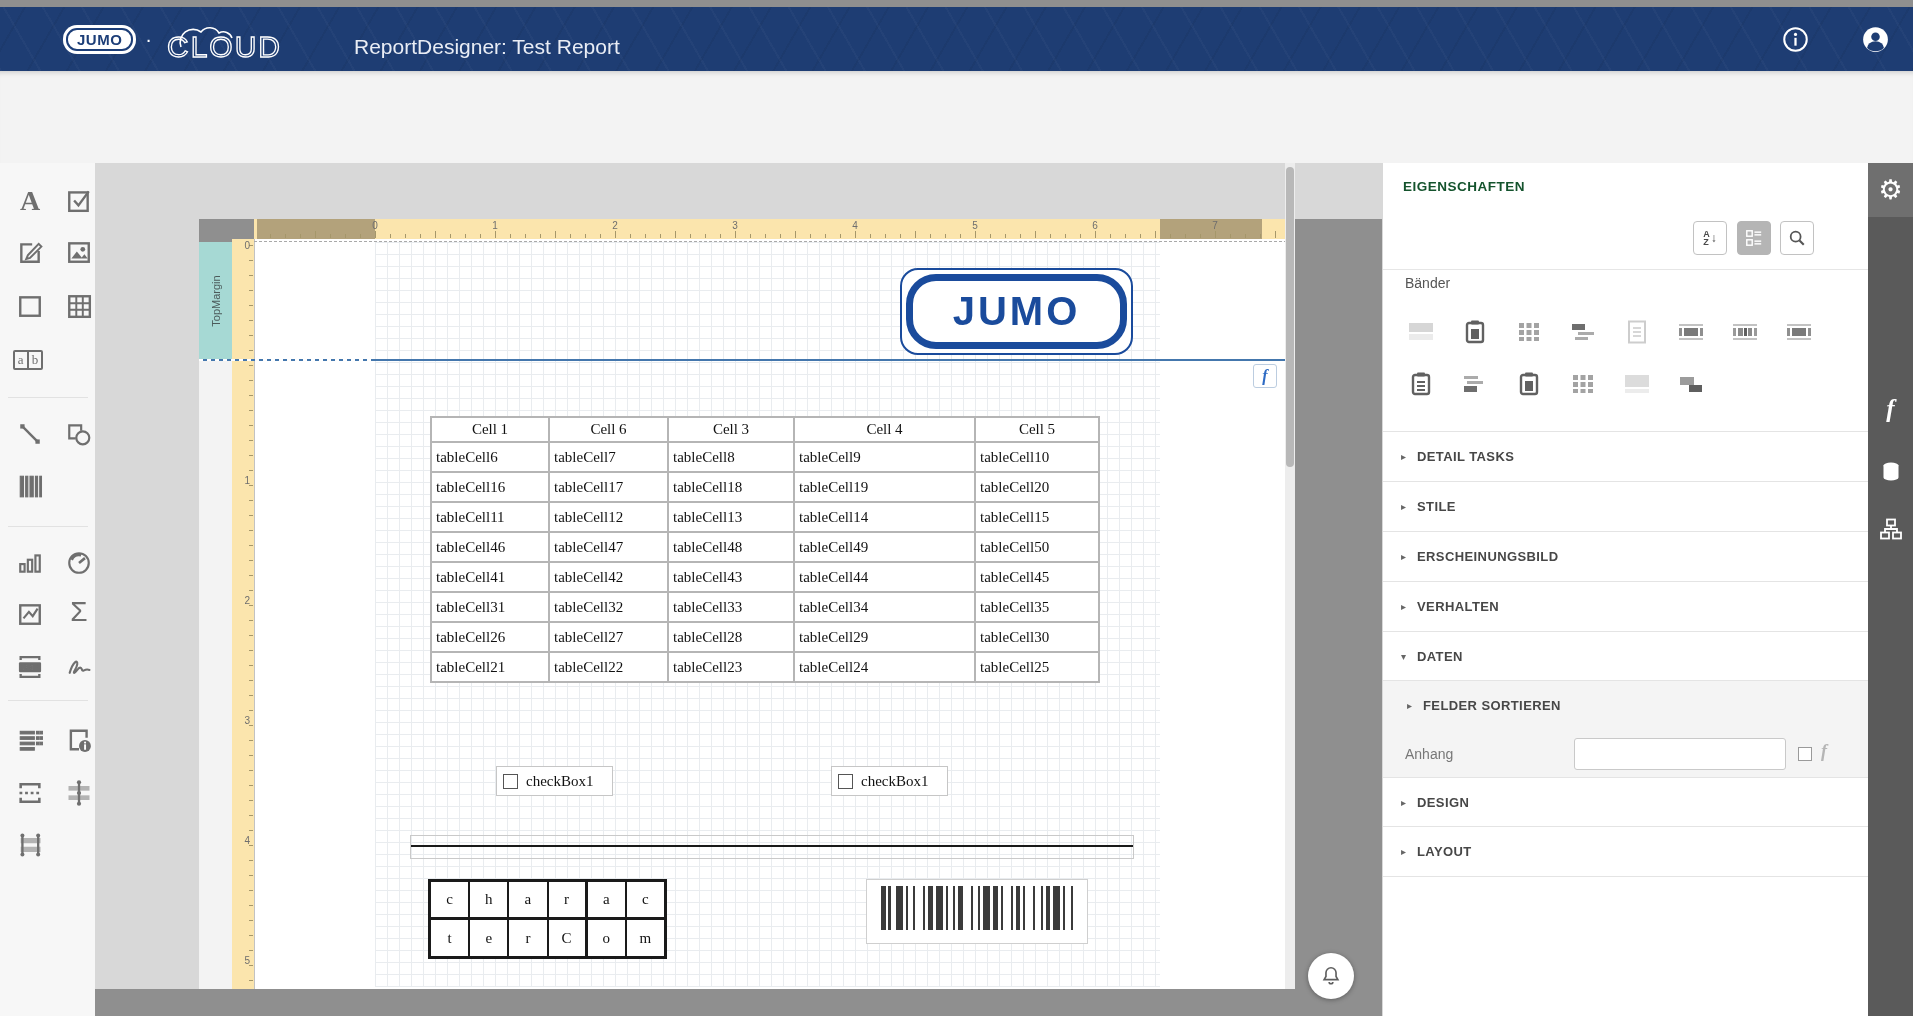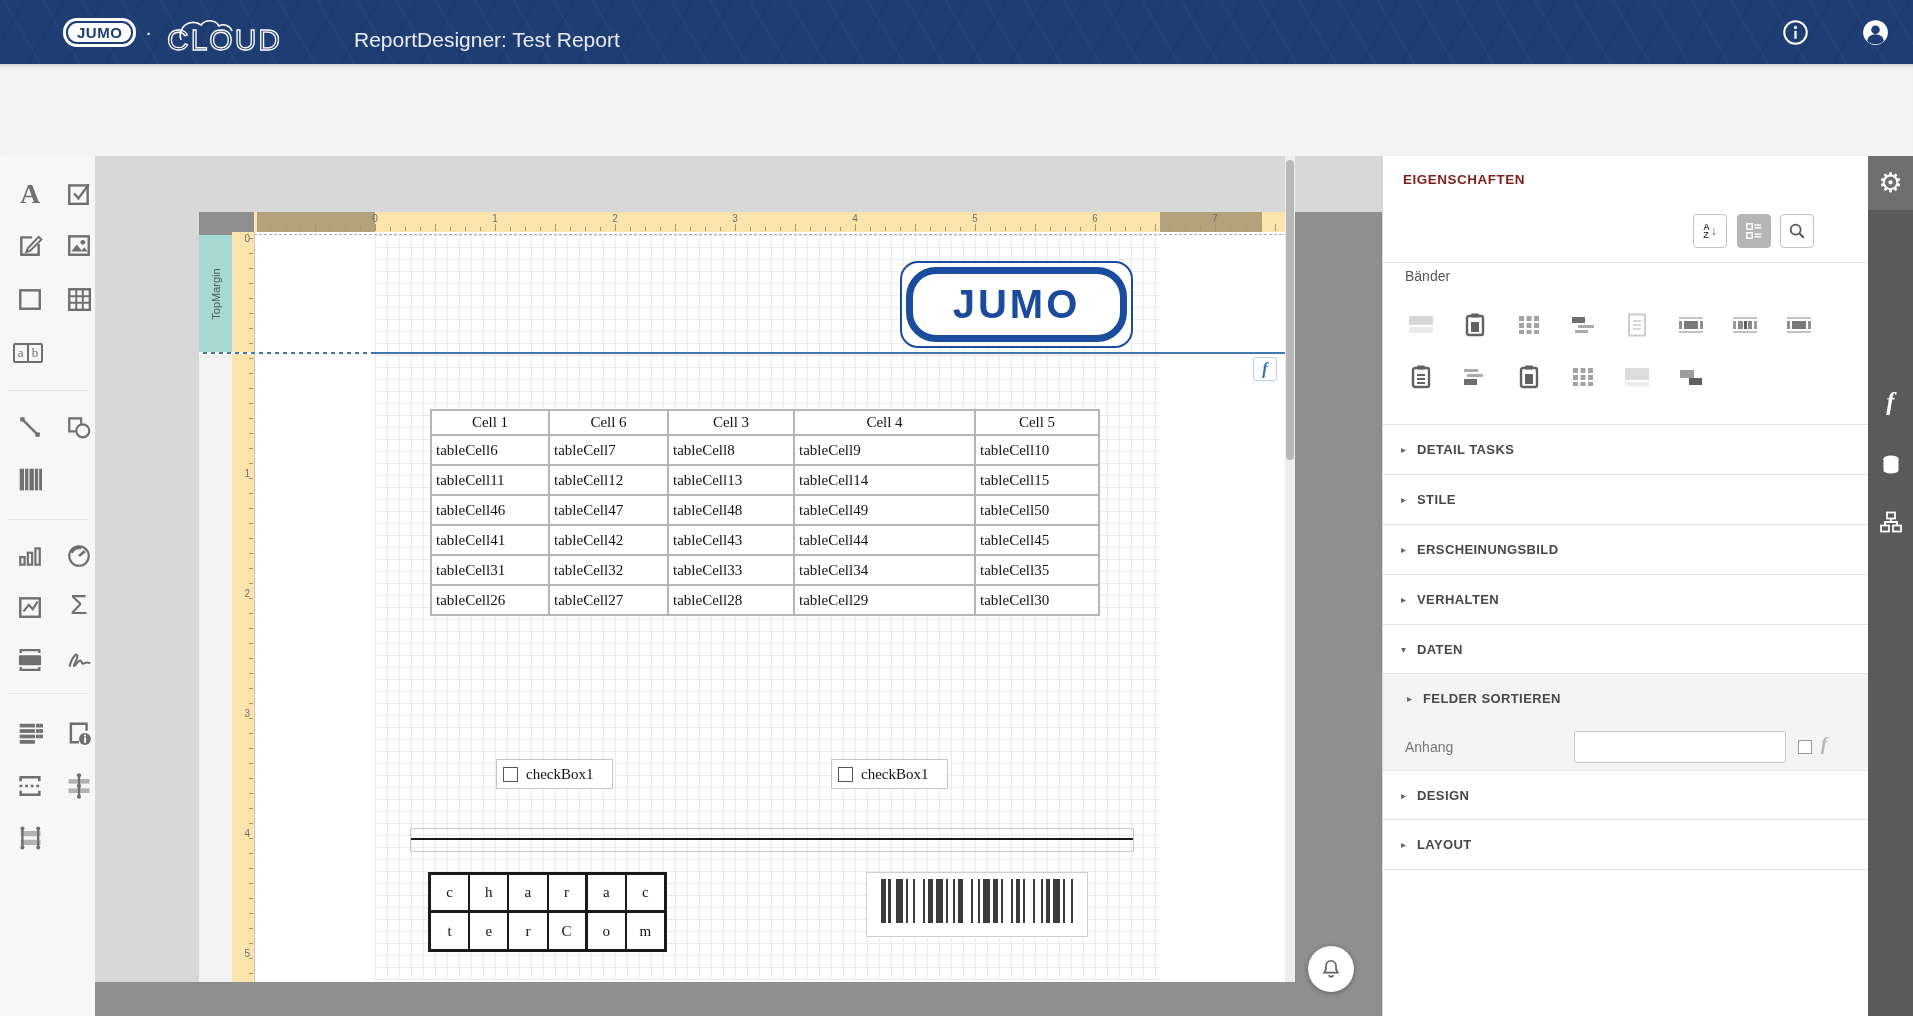--- a/index.html
+++ b/index.html
@@ -1,17 +1,17 @@
 <!DOCTYPE html>
 <html><head>
 <meta charset="utf-8">
 <style>
   html,body{margin:0;padding:0;background:#8f8f8f;}
   body{width:1913px;height:1016px;overflow:hidden;font-family:"Liberation Sans","DejaVu Sans",sans-serif;position:relative;}
-  #app{position:absolute;inset:0;}
+  #app{position:absolute;inset:0;margin-top:7px;}
 
   
   #header{position:absolute;left:0;top:0;width:1913px;height:64px;background:#1e3d73;
     background-image:repeating-linear-gradient(60deg,rgba(255,255,255,.028) 0 2px,transparent 2px 34px),
                      repeating-linear-gradient(-60deg,rgba(0,0,0,.05) 0 2px,transparent 2px 34px);}
   .brand{position:absolute;left:63px;top:0;height:64px;display:flex;align-items:center;}
   .jumo-pill{background:#fff;border-radius:14px;padding:3px;display:flex;}
   .jumo-pill-inner{border:2.5px solid #1c3e78;border-radius:11px;padding:1px 9px;font-weight:800;font-size:15px;color:#1c3e78;letter-spacing:.5px;}
   .brand-dot{color:#fff;font-size:20px;margin:0 7px 0 9px;}
   #hdr-title{position:absolute;left:354px;top:0;height:80px;display:flex;align-items:center;color:#e9edf5;font-size:21px;font-weight:400;}
@@ -88,21 +88,21 @@
   .comb-cell:nth-child(-n+6){border-bottom:2px solid #1a1a1a;}
   #barcode{position:absolute;left:771px;top:716px;width:220px;height:63px;border:1px solid #cfcfcf;background:#fff;cursor:pointer;}
   #bars{position:absolute;left:14px;top:6px;height:44px;width:192px;}
   #bars div{position:absolute;top:0;bottom:0;background:#3b3b3b;}
   #v-scroll{position:absolute;left:1190px;top:0;width:10px;height:826px;background:#ededed;}
   #v-thumb{position:absolute;left:1px;top:4px;width:8px;height:300px;background:#b8b8b8;border-radius:4px;cursor:pointer;}
   #bell{position:absolute;left:1213px;top:790px;width:46px;height:46px;border-radius:50%;background:#fff;box-shadow:0 1px 5px rgba(0,0,0,.35);display:flex;align-items:center;justify-content:center;cursor:pointer;}
 
   
   #props{position:absolute;left:1382px;top:156px;width:486px;height:860px;background:#fff;border-left:1px solid #d8d8d8;box-sizing:border-box;}
-  #props-title{position:absolute;left:20px;top:16px;font-size:13.5px;font-weight:700;color:#7f1d1d;letter-spacing:.5px;}
+  #props-title{position:absolute;left:20px;top:16px;font-size:13.5px;font-weight:700;color:#14532d;letter-spacing:.5px;}
   #elem-select{position:absolute;left:21px;top:56px;width:274px;height:38px;border:1px solid #c2c2c2;border-radius:4px;display:flex;align-items:center;
     padding-left:12px;box-sizing:border-box;font-size:15px;color:#444;cursor:pointer;}
   #elem-caret{position:absolute;right:12px;font-size:9px;color:#555;}
   .pbtn{position:absolute;top:58px;width:34px;height:34px;border:1px solid #c2c2c2;border-radius:4px;background:#fff;display:flex;align-items:center;justify-content:center;cursor:pointer;box-sizing:border-box;}
   .pbtn.active{background:#b5b5b5;border-color:#b5b5b5;}
   #props-div1{position:absolute;left:0;top:106px;width:486px;height:1px;background:#e6e6e6;}
   #bands-label{position:absolute;left:22px;top:112px;font-size:14px;color:#555;}
   .bnd{position:absolute;width:28px;height:28px;cursor:pointer;}
   .prop-row{position:absolute;left:0;width:486px;height:50px;border-top:1px solid #e4e4e4;display:flex;align-items:center;padding-left:18px;box-sizing:border-box;cursor:pointer;}
   .chev{font-size:10px;color:#666;width:16px;}
@@ -571,20 +571,27 @@
         </thead>
       <tbody>
           <tr>
             <td>tableCell6</td>
             <td>tableCell7</td>
             <td>tableCell8</td>
             <td>tableCell9</td>
             <td>tableCell10</td>
           </tr>
           <tr>
+            <td>tableCell16</td>
+            <td>tableCell17</td>
+            <td>tableCell18</td>
+            <td>tableCell19</td>
+            <td>tableCell20</td>
+          </tr>
+          <tr>
             <td>tableCell11</td>
             <td>tableCell12</td>
             <td>tableCell13</td>
             <td>tableCell14</td>
             <td>tableCell15</td>
           </tr>
           <tr>
             <td>tableCell46</td>
             <td>tableCell47</td>
             <td>tableCell48</td>
@@ -605,20 +612,27 @@
             <td>tableCell34</td>
             <td>tableCell35</td>
           </tr>
           <tr>
             <td>tableCell26</td>
             <td>tableCell27</td>
             <td>tableCell28</td>
             <td>tableCell29</td>
             <td>tableCell30</td>
           </tr>
+          <tr>
+            <td>tableCell21</td>
+            <td>tableCell22</td>
+            <td>tableCell23</td>
+            <td>tableCell24</td>
+            <td>tableCell25</td>
+          </tr>
         </tbody>
     </table>
 
     <div class="cbx" style="left:401px;top:603px">
       <span class="sq"></span>
       <span class="lbl rpt-serif">checkBox1</span>
     </div>
     <div class="cbx" style="left:736px;top:603px">
       <span class="sq"></span>
       <span class="lbl rpt-serif">checkBox1</span>

